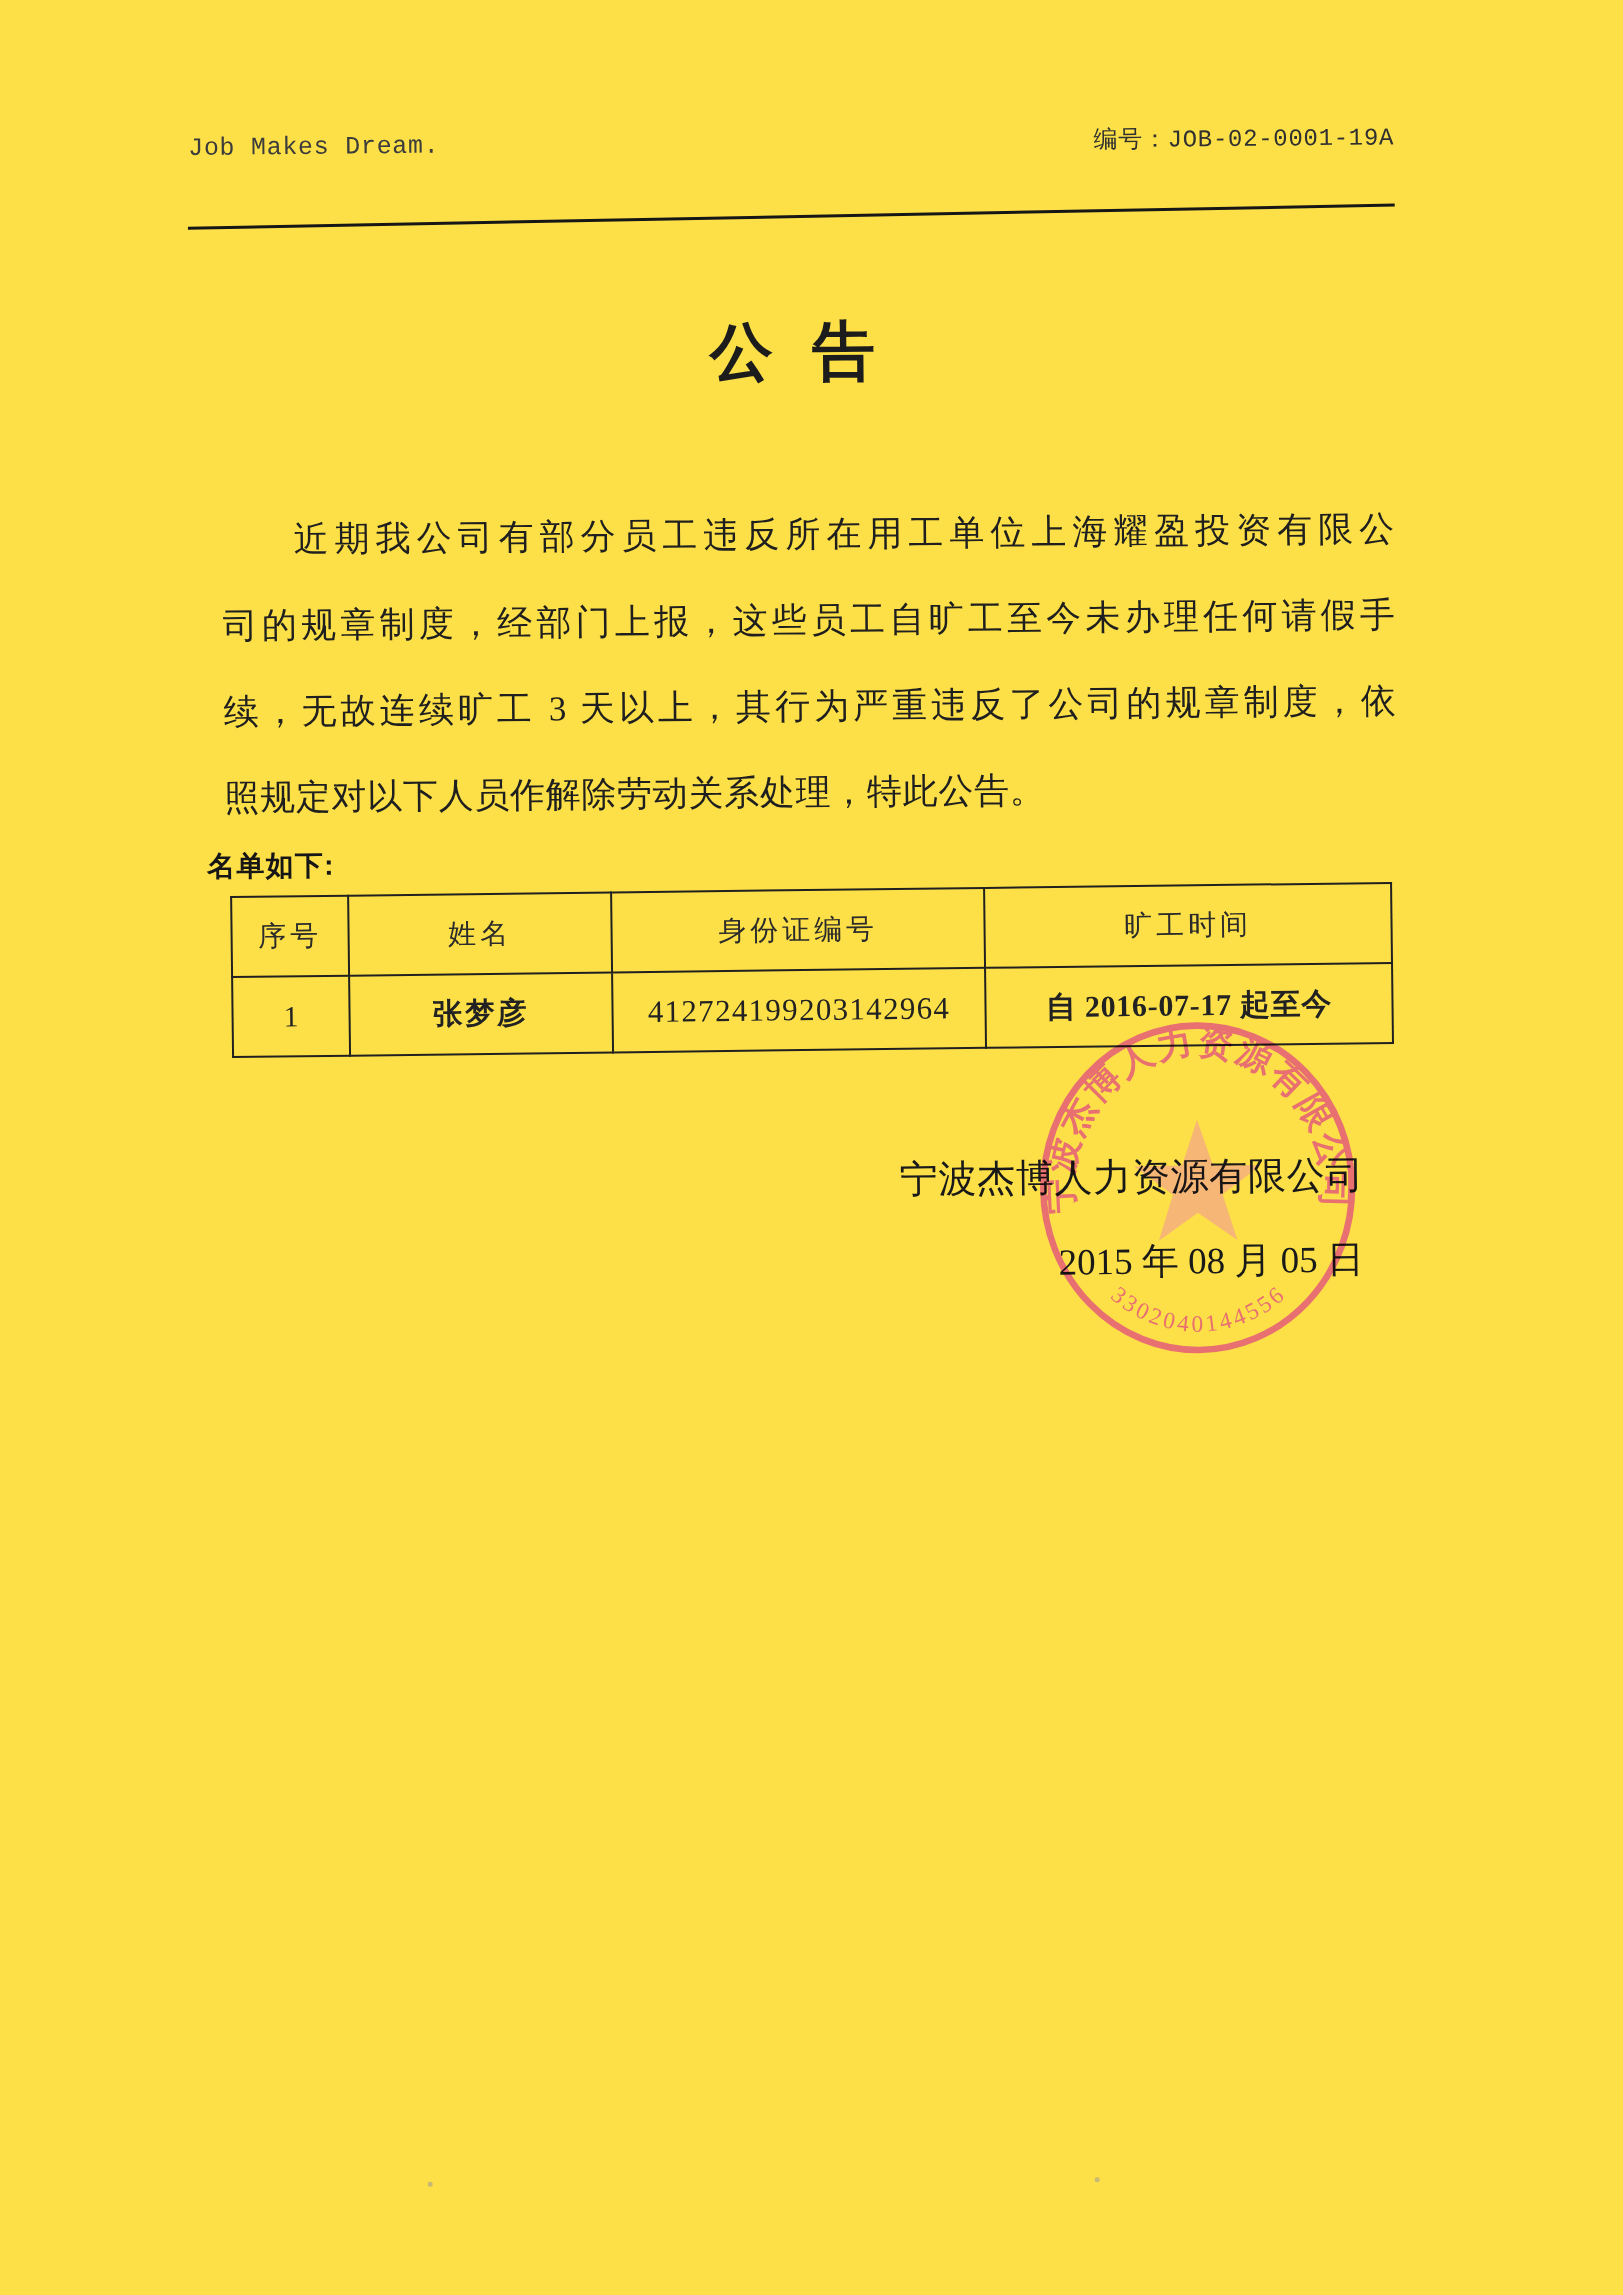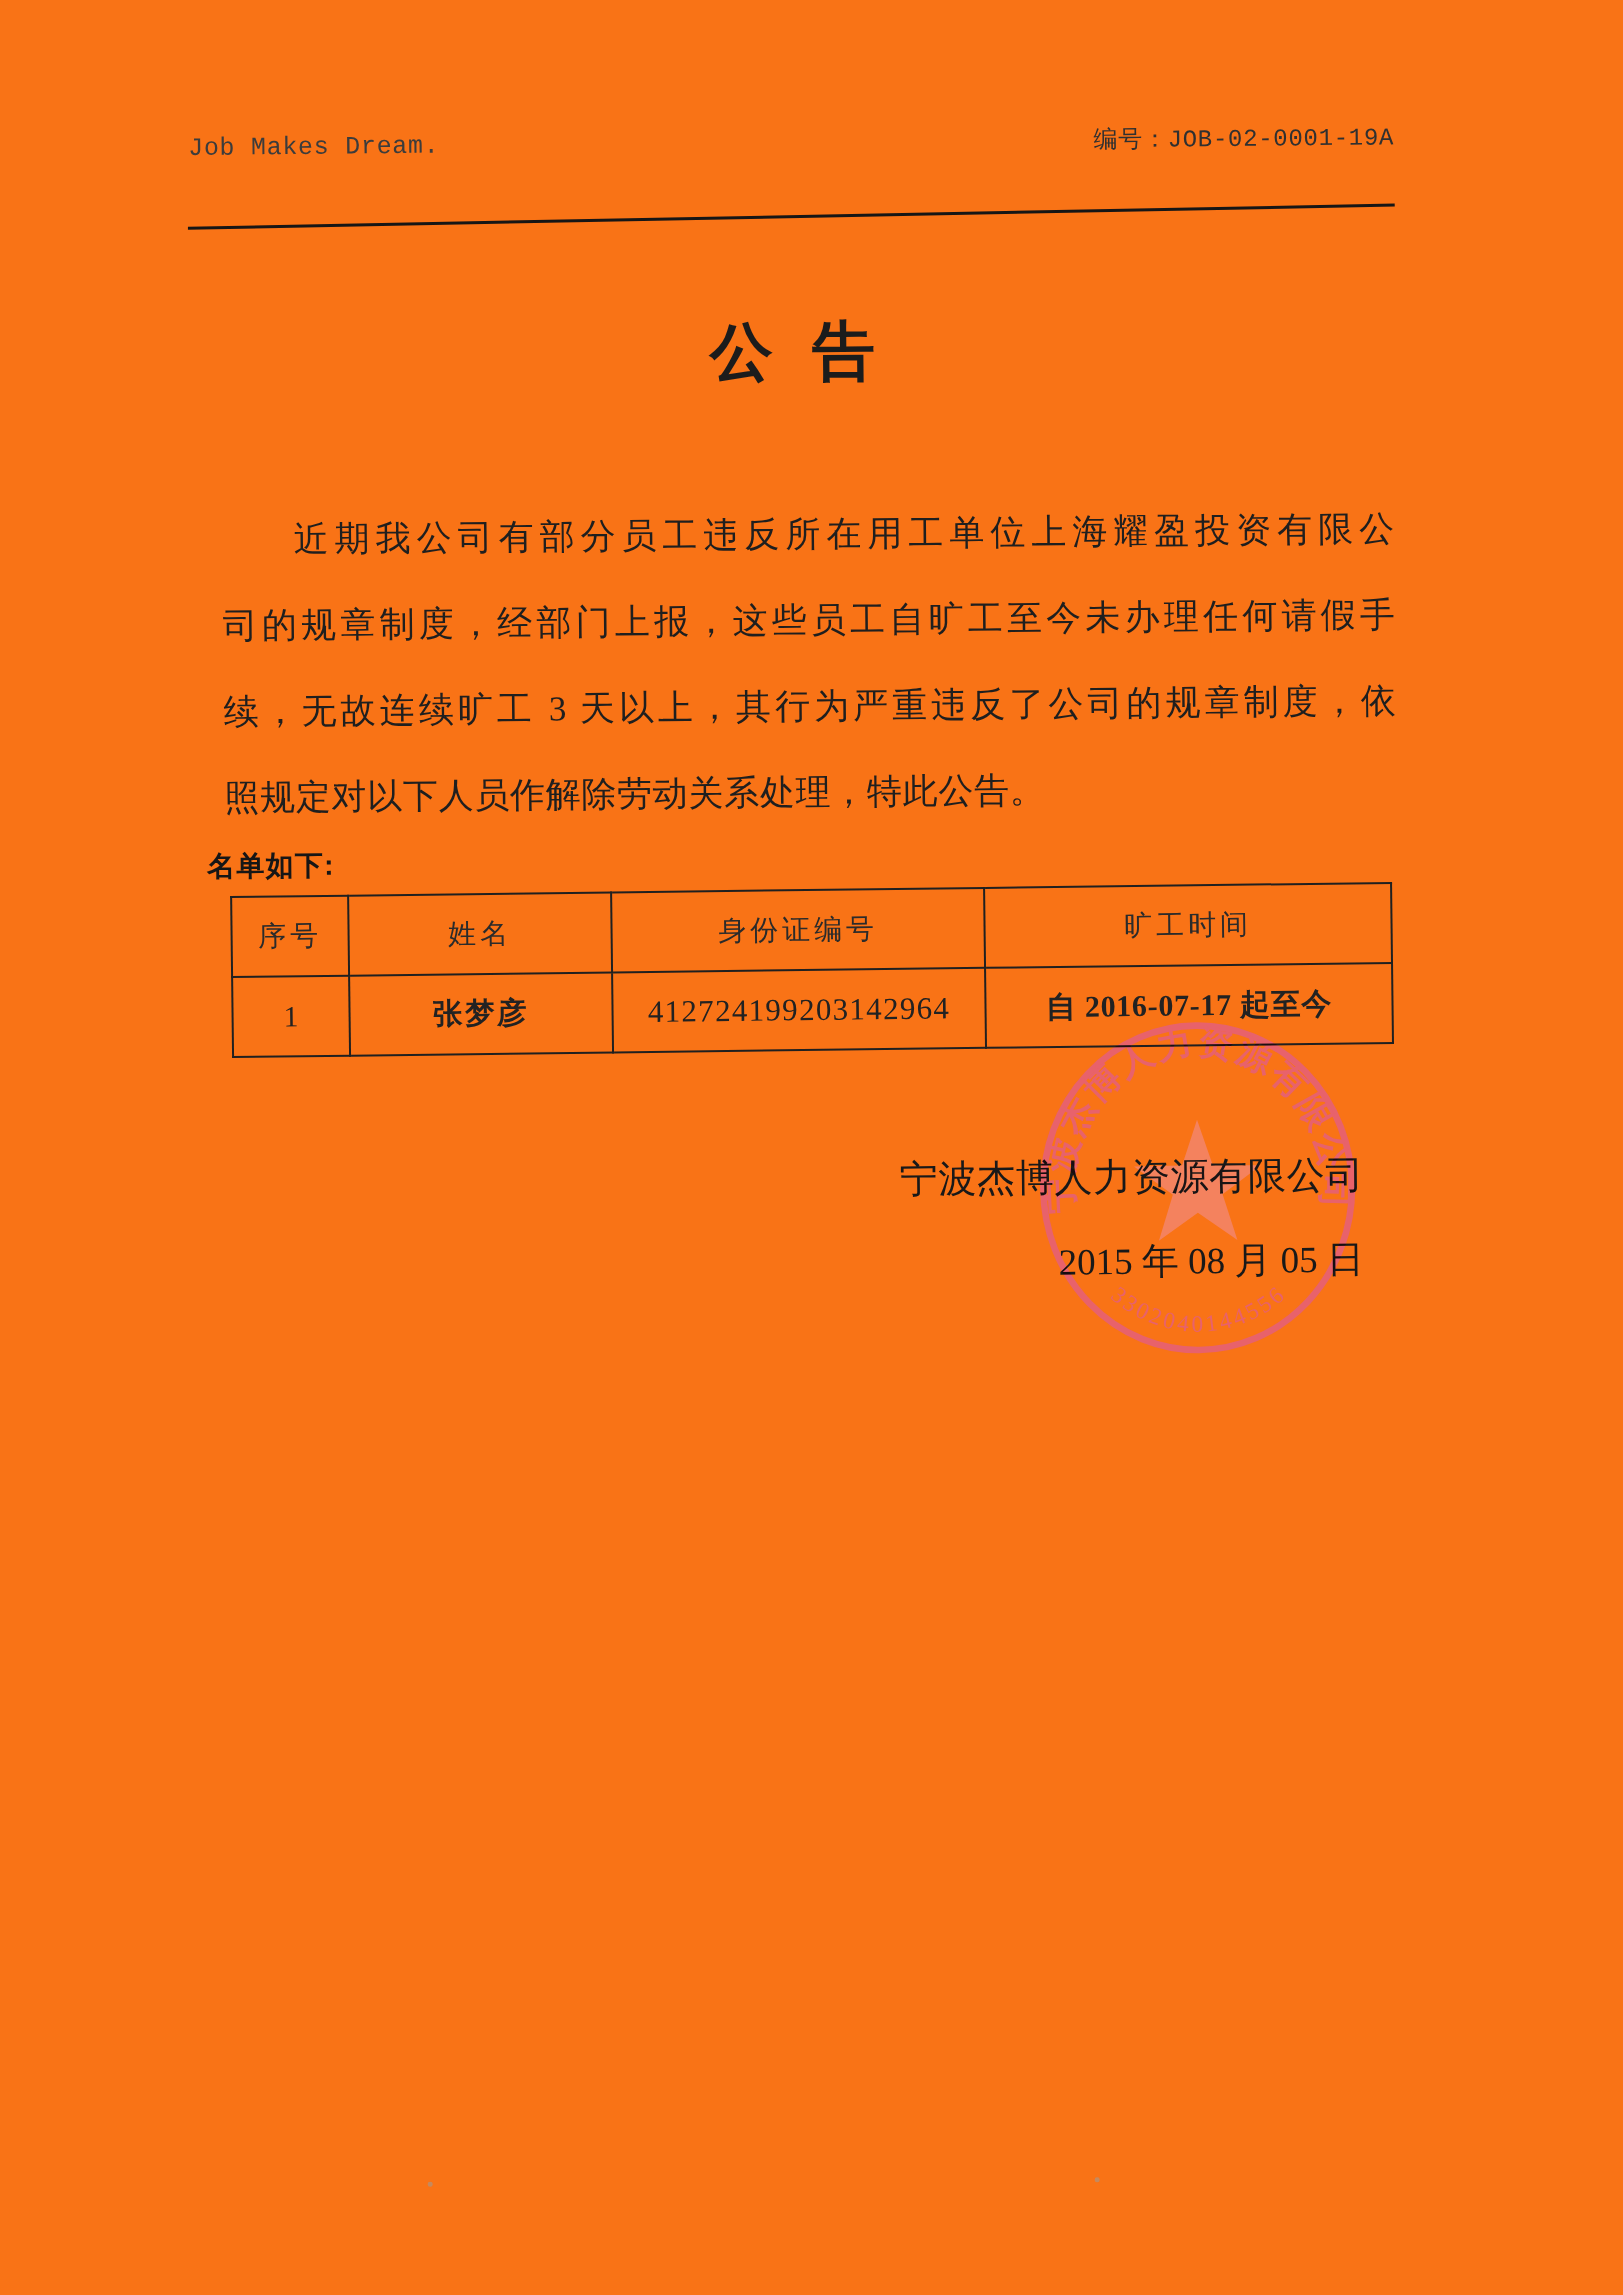--- a/index.html
+++ b/index.html
@@ -1,17 +1,17 @@
 <!DOCTYPE html>
 <html style="font-size:10.5px"><head>
 <meta charset="utf-8">
 <style>
   html,body{margin:0;padding:0;background:#e9e9e9;}
   .page{
-    position:relative;width:1623px;height:2295px;background:#f97316;
+    position:relative;width:1623px;height:2295px;background:#fde047;
     overflow:hidden;
     font-family:"Liberation Serif","DejaVu Serif",serif;
     color:#222222;
   }
   .scan{position:absolute;inset:0;transform:rotate(-0.55deg);transform-origin:50% 42%;}
 
   
   .hdr-slogan{
     position:absolute;left:196px;top:128px;
     font-family:"Liberation Mono","DejaVu Sans Mono",monospace;

